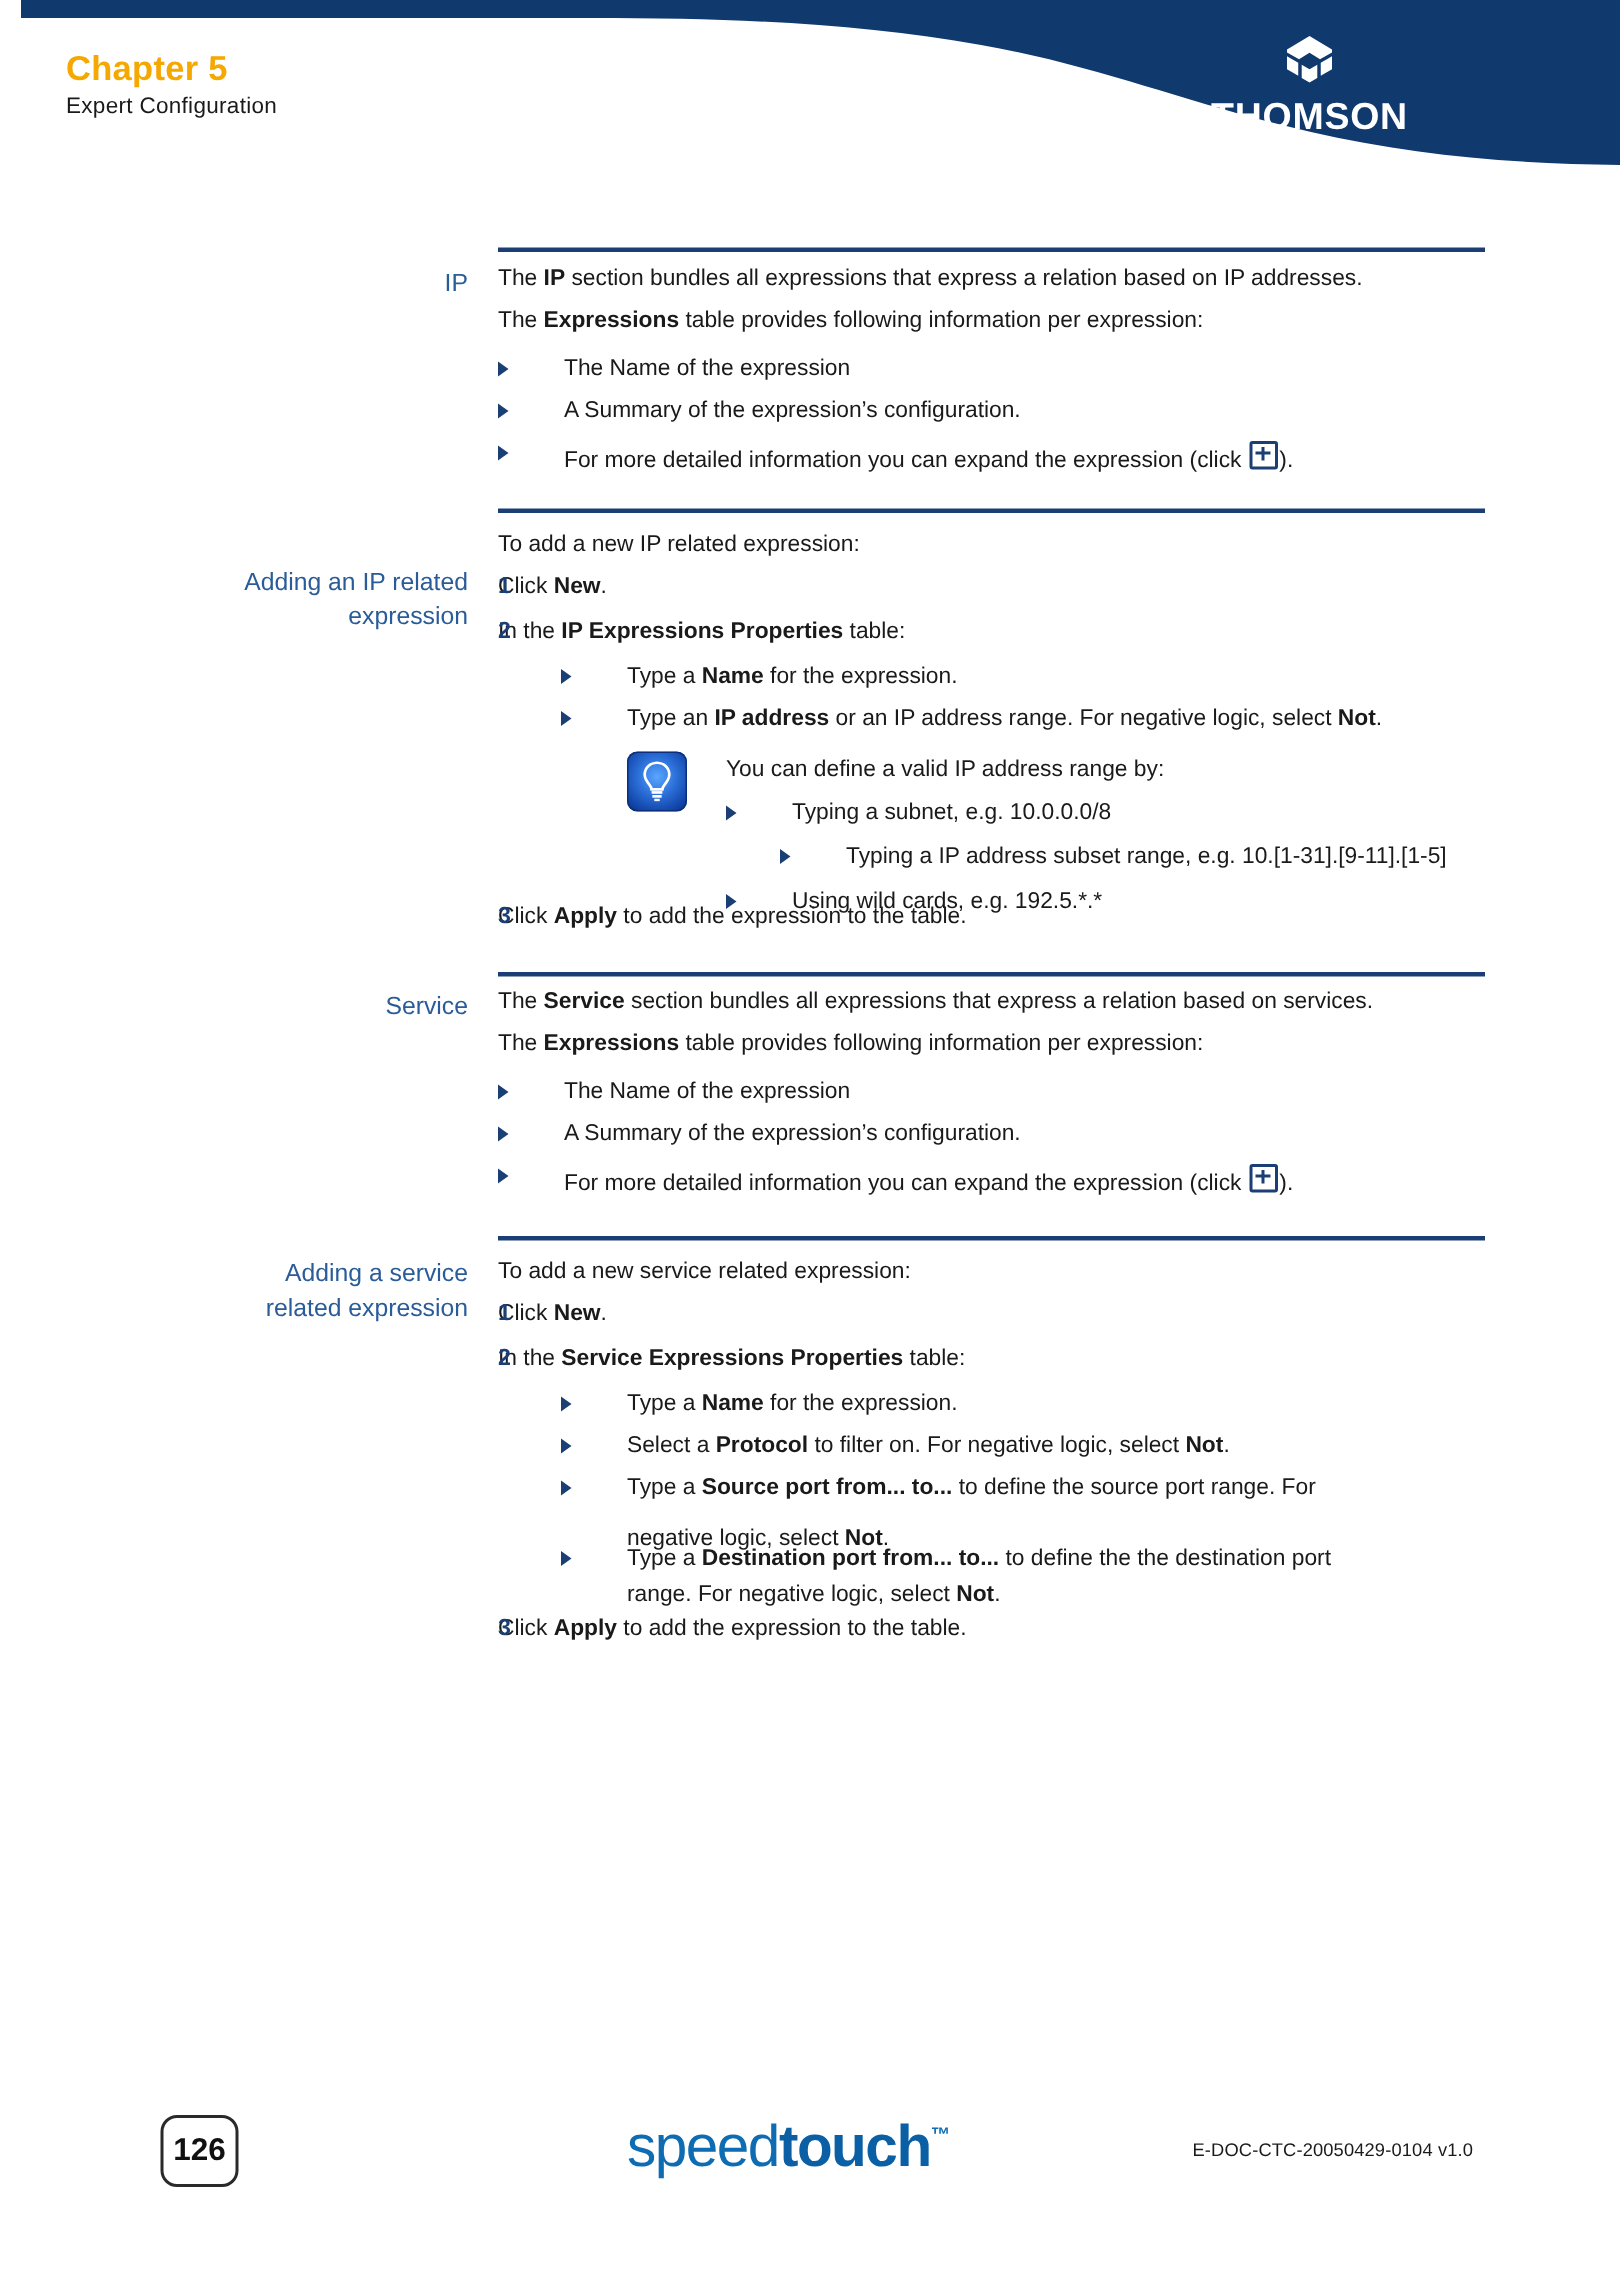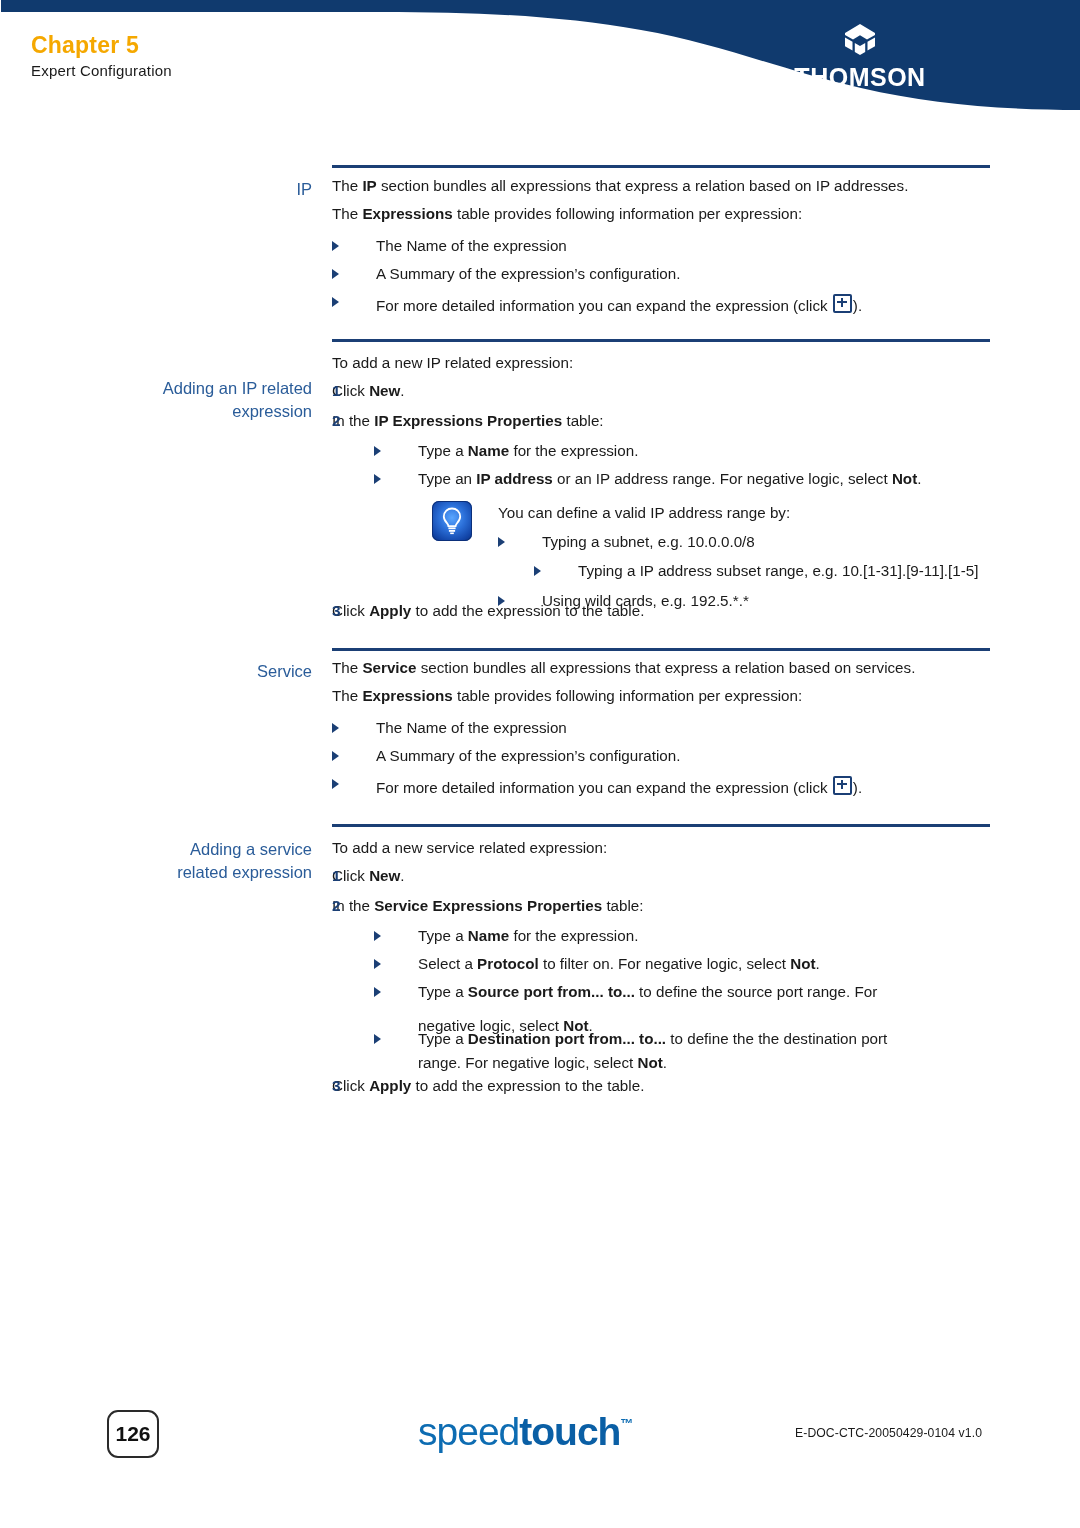--- a/index.html
+++ b/index.html
@@ -12,21 +12,21 @@
     height: 1528px;
     position: relative;
     font-family: "Liberation Sans", sans-serif;
     color: #1a1a1a;
     overflow: hidden;
   }
 
   
   #page-header {
     position: absolute;
-    top: 0; left: 1px;
+    top: 0; left: 14px;
     width: 972px;
     height: 110px;
   }
   #header-swoosh {
     position: absolute;
     top: 0; left: 0;
     width: 1080px;
     height: 110px;
   }
   #header-titles {
@@ -314,21 +314,21 @@
       <div class="bullet-row" style="top:118px; left:42px;">
         <span class="bullet-mark"></span>
         <span class="bullet-text"><span>Type a </span><b>Name</b><span> for the expression.</span></span>
       </div>
 
       <div class="bullet-row" style="top:146px; left:42px;">
         <span class="bullet-mark"></span>
         <span class="bullet-text"><span>Type an </span><b>IP address</b><span> or an IP address range. For negative logic, select </span><b>Not</b><span>.</span></span>
       </div>
 
-      <div style="position:absolute; top:176px; left:100px; width:600px;">
+      <div style="position:absolute; top:176px; left:86px; width:600px;">
         <div class="tip-icon" style="left:0; top:0;">
           <svg width="22" height="28" viewBox="0 0 22 28">
             <path d="M11 1.5 C6.3 1.5 2.8 5 2.8 9.4 C2.8 12.4 4.4 14.3 6 16.2 C6.9 17.3 7.3 18.1 7.4 19.2 L14.6 19.2 C14.7 18.1 15.1 17.3 16 16.2 C17.6 14.3 19.2 12.4 19.2 9.4 C19.2 5 15.7 1.5 11 1.5 Z" fill="none" stroke="#ffffff" stroke-width="1.8"></path>
             <rect x="7.4" y="20.4" width="7.2" height="1.8" fill="#ffffff"></rect>
             <rect x="7.9" y="23" width="6.2" height="1.8" fill="#ffffff"></rect>
             <rect x="9.2" y="25.5" width="3.6" height="1.6" fill="#ffffff"></rect>
           </svg>
         </div>
         <div style="margin-left:66px;">
           <div class="para" style="position:relative; top:4px;">You can define a valid IP address range by:</div>

